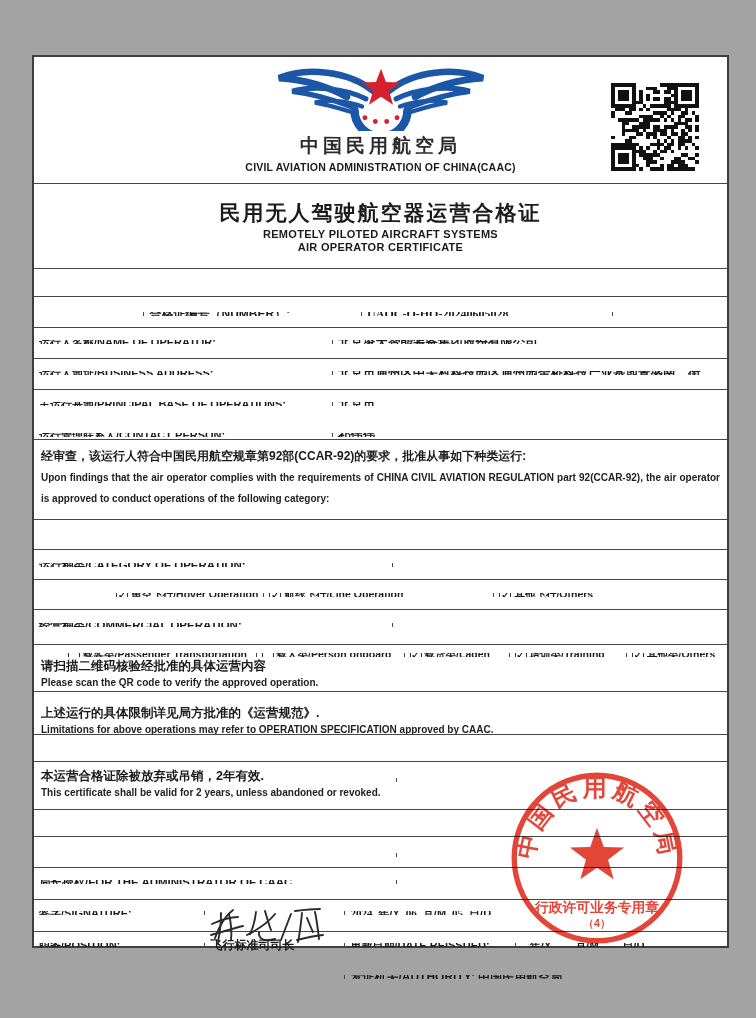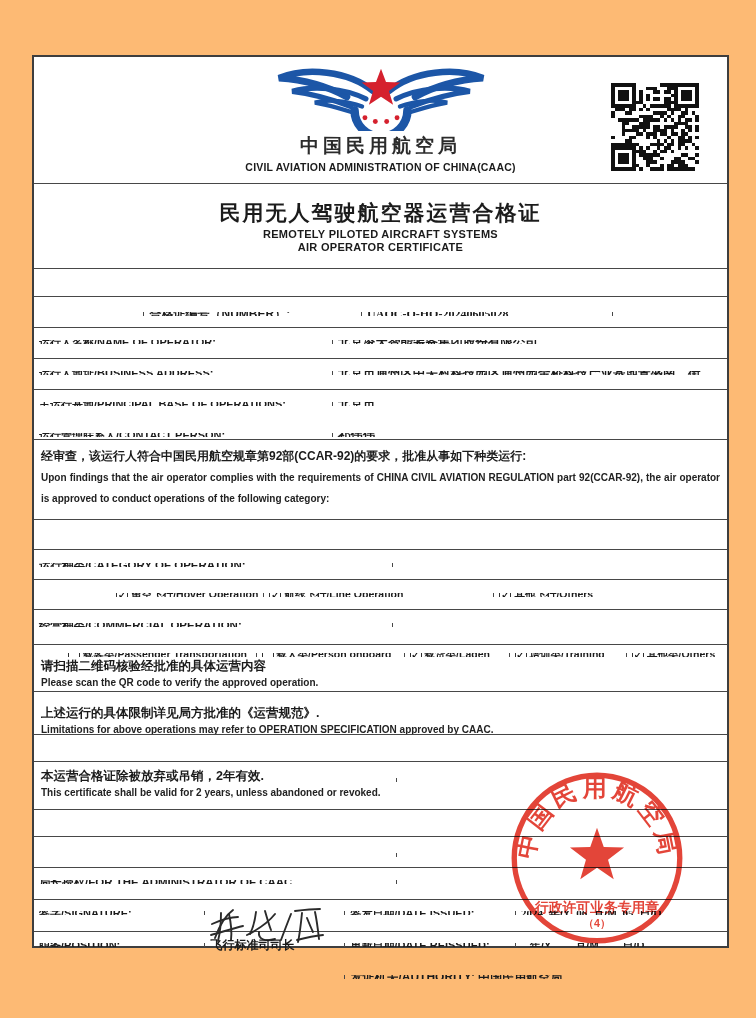--- a/index.html
+++ b/index.html
@@ -1,17 +1,17 @@
 <!DOCTYPE html>
 <html><head>
 <meta charset="utf-8">
 <style>
   * { margin:0; padding:0; box-sizing:border-box; }
   body { background:#ffffff; font-family:"Liberation Sans","DejaVu Sans",sans-serif; color:#1b1b1b; }
-  .page { position:relative; width:756px; height:1018px; background:#fdba74; overflow:hidden; }
+  .page { position:relative; width:756px; height:1018px; background:#a3a3a3; overflow:hidden; }
   .cert { position:absolute; left:32px; top:55px; width:697px; height:893px;
           border:2px solid #3e3e3e; display:flex; flex-direction:column; background:#fff; }
   .row { display:flex; flex:0 0 auto; border-top:1.5px solid #474747; min-height:0; }
   .row.first { border-top:none; }
   .cell { display:flex; align-items:center; padding:2px 5px; border-left:1.5px solid #474747; overflow:hidden;margin-top:43px; }
   .cell.nb { border-left:none; }
 
   
   .hdr { position:relative; flex:0 0 126px; display:flex; flex-direction:column; align-items:center; justify-content:flex-start; }
   .logo { margin-top:6px; }
@@ -873,21 +873,20 @@
             <path d="M52,30 C51,37 58,40 68,37"></path>
             <path d="M84,12 C80,22 77,30 74,38"></path>
             <path d="M88,9 C96,8 105,7 113,7"></path>
             <path d="M95,11 C94,21 93,31 91,40"></path>
             <path d="M108,10 C110,19 111,28 112,37"></path>
             <path d="M90,38 C98,36 107,34 116,33"></path>
             <path d="M100,16 C102,21 104,26 106,30"></path>
           </g>
         </svg>
       </div>
-      <div class="cell sig-c3">签发日期/DATE ISSUED:</div>
       <div class="cell sig-c4 date-cell">
         <span class="n">2024</span>
         <span>年/Y</span>
         <span class="n">06</span>
         <span>月/M</span>
         <span class="n">05</span>
         <span>日/D</span>
       </div>
     </div>
 

